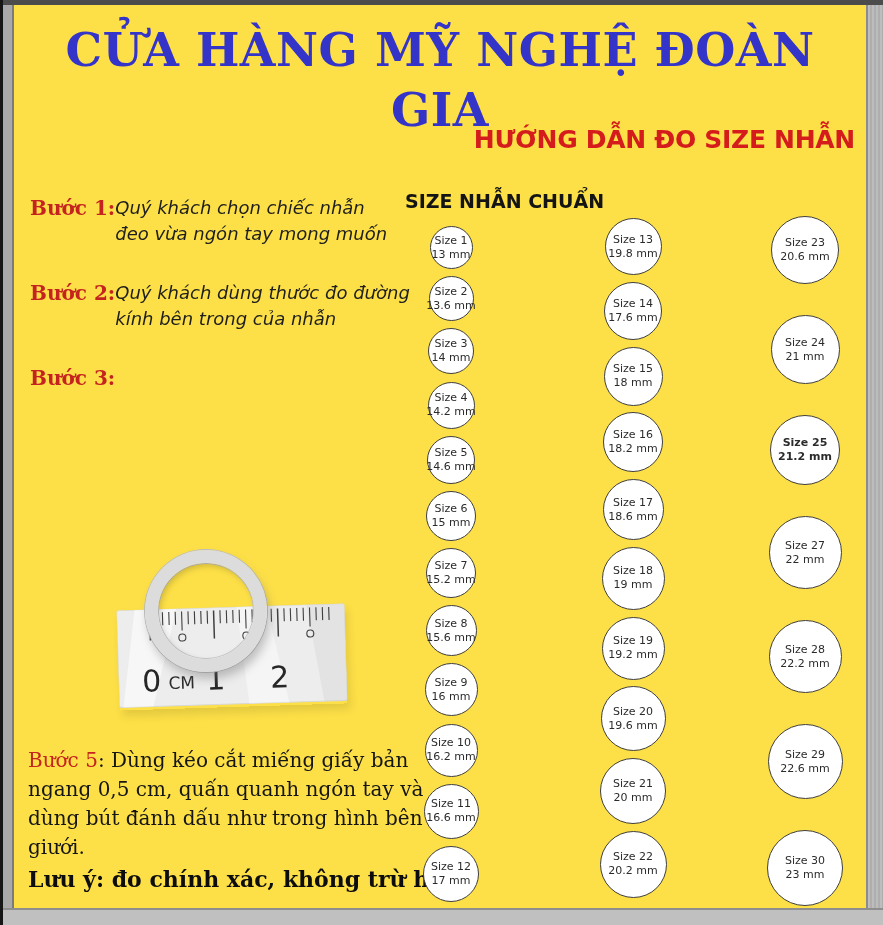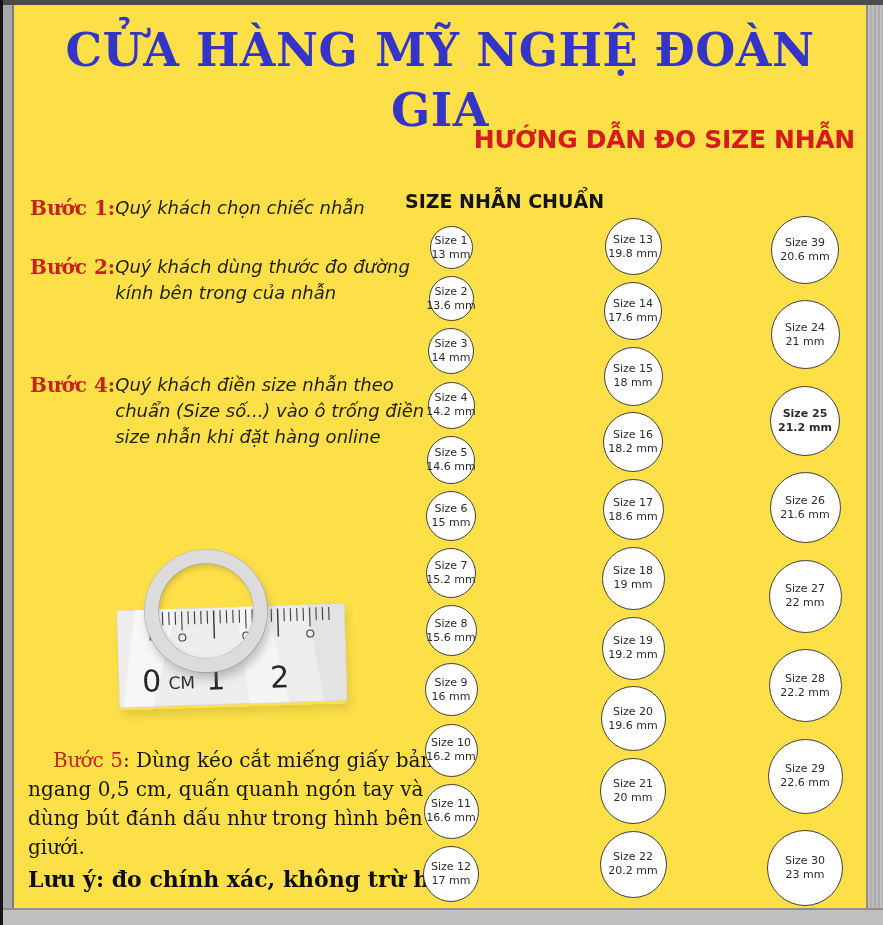--- a/index.html
+++ b/index.html
@@ -33,21 +33,21 @@
   .ring{position:absolute;left:37px;top:12px;width:122px;height:122px;border-radius:50%;box-sizing:border-box;
         border:13px solid #dcdcdc;z-index:2;
         box-shadow:3px 7px 10px rgba(110,110,110,.40), inset 2px 3px 6px rgba(0,0,0,.18),
                    0 0 0 1px #bfbfbf, inset 0 0 0 1px #c8c8c8;}
   .ruler-num{font-family:"DejaVu Sans","Liberation Sans",sans-serif;font-size:30px;fill:#272727;}
   .ruler-cm{font-family:"DejaVu Sans","Liberation Sans",sans-serif;font-size:17px;fill:#2c2c2c;}
   
   .step5{position:absolute;left:28px;top:746px;width:366px;
          font-family:"DejaVu Serif","Liberation Serif",serif;font-size:20px;line-height:29px;color:#151515;}
   .s5-line{white-space:nowrap;}
-  .s5-label{color:var(--step-label-red,#c5231f);margin-left:25px;}
+  .s5-label{color:var(--step-label-red,#c5231f);}
   .note{position:absolute;left:28px;top:866px;margin:0;font-family:"DejaVu Serif","Liberation Serif",serif;
         font-weight:bold;font-size:22px;color:#0d0d0d;white-space:nowrap;}
   
   .size-col{position:absolute;display:flex;flex-direction:column;align-items:center;justify-content:space-between;}
   #col-0{left:389px;top:226px;width:124px;height:676px;}
   #col-1{left:571px;top:218px;width:124px;height:680px;}
   #col-2{left:741px;top:216px;width:128px;height:690px;}
   .size-circle{border:1.6px solid var(--circle-stroke,#3e3e3e);border-radius:50%;box-sizing:border-box;
                display:flex;flex-direction:column;align-items:center;justify-content:center;background:#fff;}
   .size-circle span{font-size:11px;line-height:14px;color:#2b2b2b;white-space:nowrap;}
@@ -59,38 +59,32 @@
 
   <h1>CỬA HÀNG MỸ NGHỆ ĐOÀN GIA</h1>
   <h2>HƯỚNG DẪN ĐO SIZE NHẪN</h2>
   <h3>SIZE NHẪN CHUẨN</h3>
 
   <div id="steps" class="steps">
       <div class="step">
         <span class="step-label">Bước 1:</span>
         <div class="step-lines">
           <div class="step-line">Quý khách chọn chiếc nhẫn</div>
+          <div class="step-line">đeo vừa ngón tay mong muốn</div>
         </div>
       </div>
       <div class="step">
         <span class="step-label">Bước 2:</span>
         <div class="step-lines">
           <div class="step-line">Quý khách dùng thước đo đường</div>
           <div class="step-line">kính bên trong của nhẫn</div>
         </div>
       </div>
       <div class="step">
-      </div>
-      <div class="step">
-        <span class="step-label">Bước 4:</span>
-        <div class="step-lines">
-          <div class="step-line">Quý khách điền size nhẫn theo</div>
-          <div class="step-line">chuẩn (Size số...) vào ô trống điền</div>
-          <div class="step-line">size nhẫn khi đặt hàng online</div>
-        </div>
+        <span class="step-label">Bước 3:</span>
       </div>
     </div>
 
   <div class="ring-photo">
     <svg class="ruler" viewBox="0 0 228 100" width="228" height="100">
       <rect x="0" y="0" width="228" height="97" rx="2" fill="#ecedec" stroke="#d8d8d8"></rect>
       <polygon points="18,0 60,0 34,97 4,97" fill="rgba(255,255,255,0.55)"></polygon>
       <polygon points="120,0 150,0 170,97 130,97" fill="rgba(255,255,255,0.45)"></polygon>
       <polygon points="190,0 228,0 228,97 205,97" fill="rgba(185,185,185,0.18)"></polygon>
       <g id="ticks" stroke="#3f3f3f" stroke-width="1.1" fill="none">
@@ -230,34 +224,30 @@
         <span>Size 21</span>
         <span>20 mm</span>
       </div>
       <div class="size-circle" style="width: 67px; height: 67px;">
         <span>Size 22</span>
         <span>20.2 mm</span>
       </div>
     </div>
   <div class="size-col" id="col-2">
       <div class="size-circle" style="width: 68px; height: 68px;">
-        <span>Size 39</span>
+        <span>Size 23</span>
         <span>20.6 mm</span>
       </div>
       <div class="size-circle" style="width: 69px; height: 69px;">
         <span>Size 24</span>
         <span>21 mm</span>
       </div>
       <div class="size-circle" style="width: 70px; height: 70px; font-weight: bold;">
         <span>Size 25</span>
         <span>21.2 mm</span>
-      </div>
-      <div class="size-circle" style="width: 71px; height: 71px;">
-        <span>Size 26</span>
-        <span>21.6 mm</span>
       </div>
       <div class="size-circle" style="width: 73px; height: 73px;">
         <span>Size 27</span>
         <span>22 mm</span>
       </div>
       <div class="size-circle" style="width: 73px; height: 73px;">
         <span>Size 28</span>
         <span>22.2 mm</span>
       </div>
       <div class="size-circle" style="width: 75px; height: 75px;">

